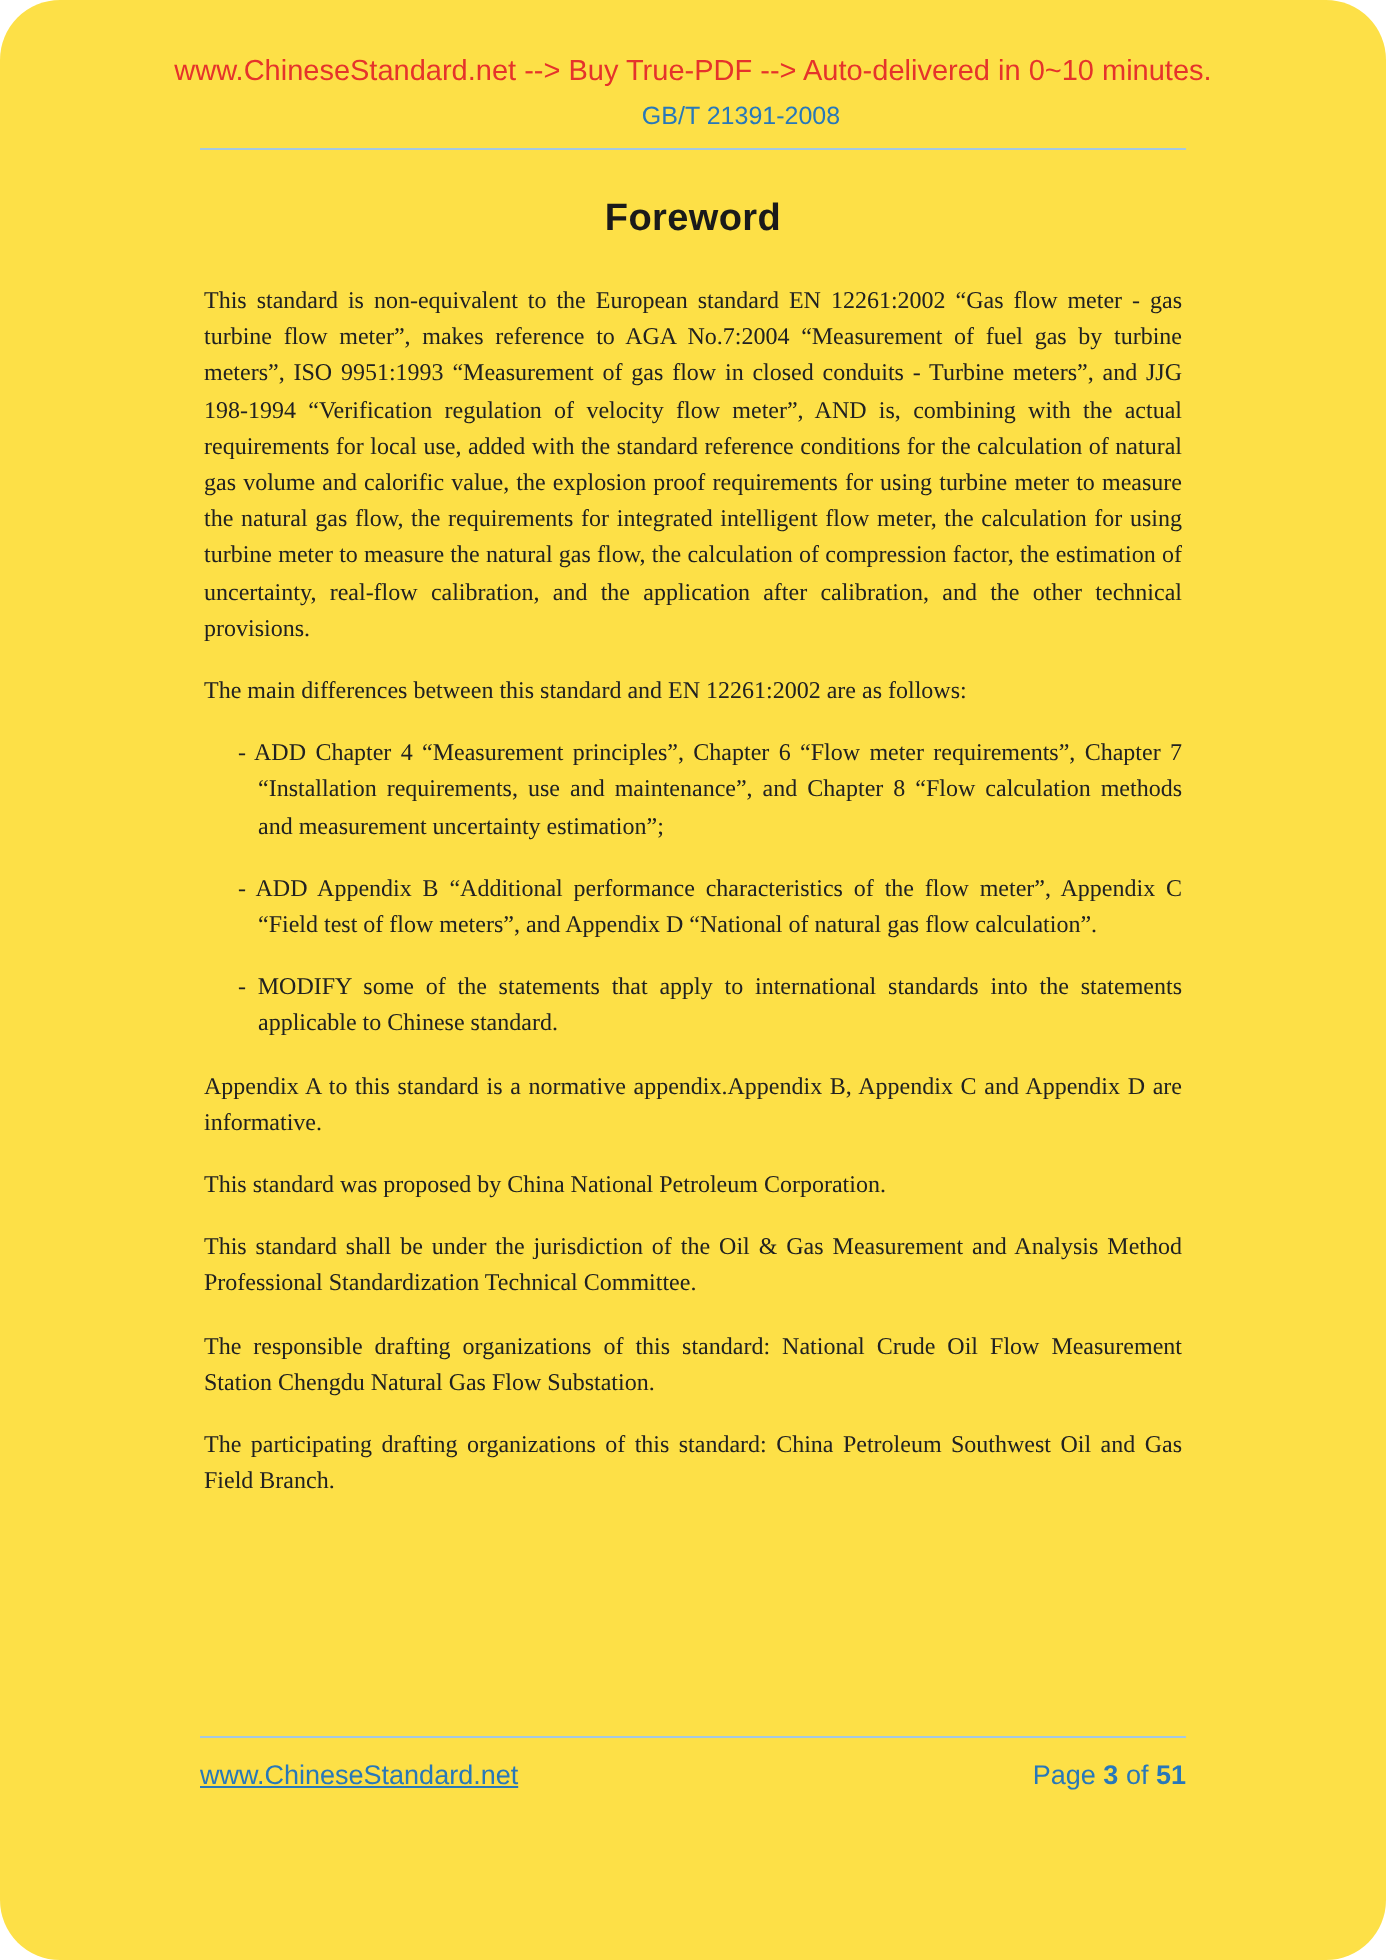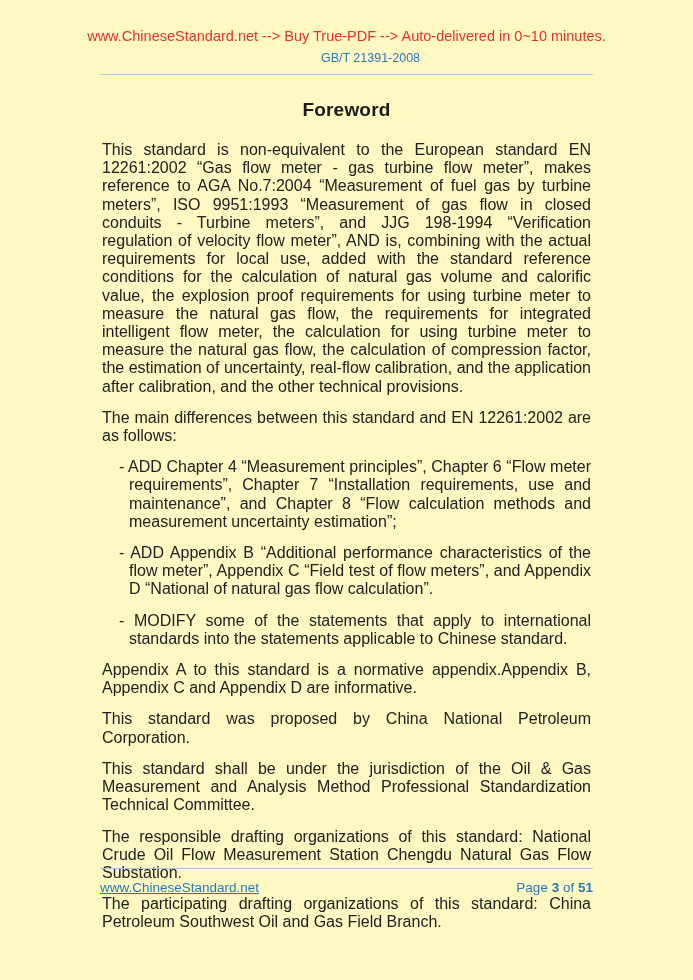--- a/index.html
+++ b/index.html
@@ -5,22 +5,23 @@
   html, body {
     margin: 0;
     padding: 0;
     background: #ffffff;
     font-family: "Liberation Sans", sans-serif;
   }
   .page {
     position: relative;
     width: 693px;
     height: 980px;
-    background: #fef9c3;
+    background: #fde047;
     overflow: hidden;
+    border-radius: 30px;
   }
   .header {
     padding-top: 28px;
     text-align: center;
   }
   .promo {
     color: #e5332b;
     font-size: 14.5px;
     line-height: 17px;
   }
@@ -43,23 +44,24 @@
     font-size: 19px;
     font-weight: bold;
     color: #1a1a1a;
     letter-spacing: 0.2px;
   }
   .content {
     width: 489px;
     margin: 0 auto;
     margin-top: 20px;
     color: #212121;
-    font-size: 16px;
+    font-size: 12px;
     line-height: 18.2px;
     text-align: justify;
+    font-family: Liberation Serif, serif;
   }
   .content p {
     margin: 13px 0;
   }
   .bullets {
     margin: 0;
     padding: 0;
     list-style: none;
   }
   .bullets li {

